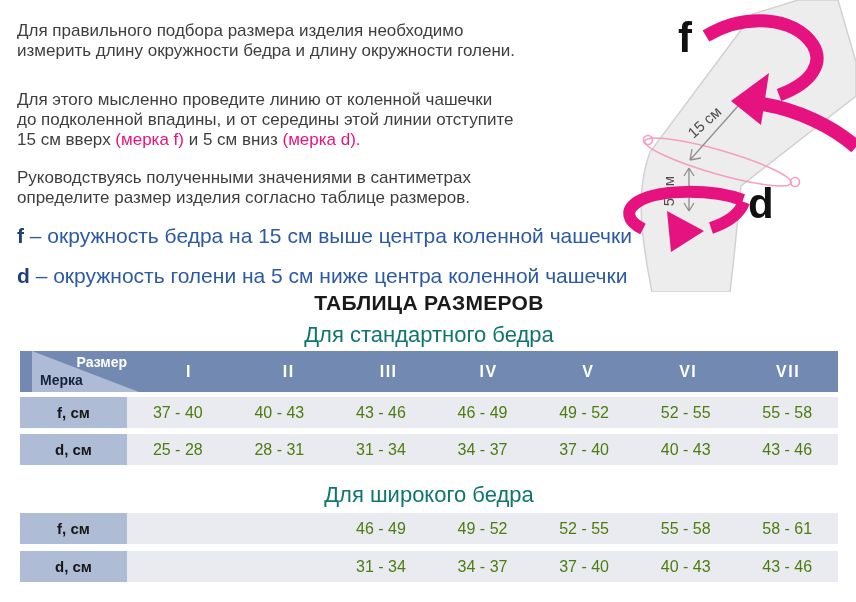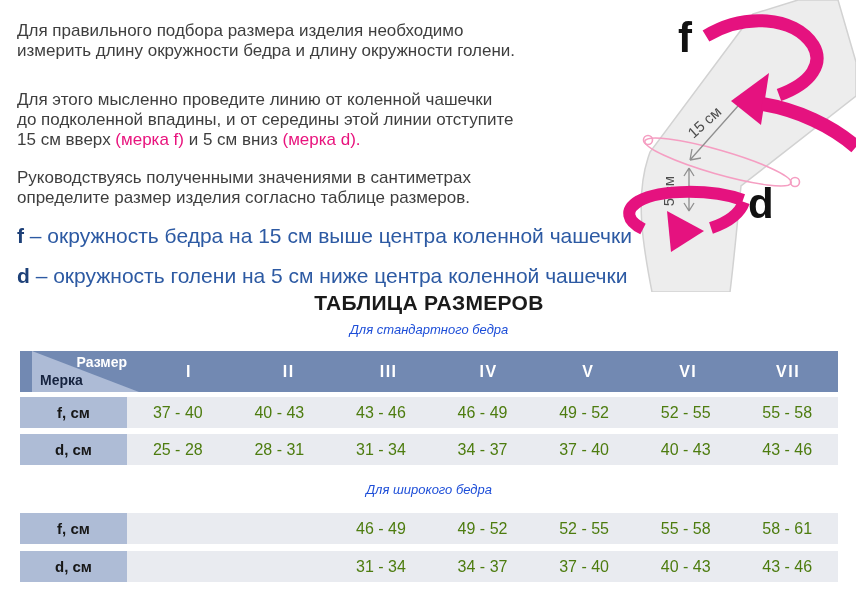--- a/index.html
+++ b/index.html
@@ -18,21 +18,21 @@
   .pink { color:#e8137d; }
   .fd-line { font-size:21px; line-height:20px; color:#2d5aa3; white-space:nowrap; }
   .fd-letter { font-weight:bold; color:#1d4078; }
   
   #diagram { position:absolute; left:560px; top:0; }
   
   #right-sec { position:absolute; left:20px; top:0; width:818px; height:602px; }
   #tbl-title { position:absolute; top:291px; left:0; width:100%; text-align:center;
     font-size:21px; font-weight:bold; color:#1a1a1a; letter-spacing:0.3px; }
   .tbl-caption { position:absolute; left:0; width:100%; text-align:center;
-    font-size:13px; color:#1d4ed8;font-style:italic; }
+    font-size:22px; color:#0f766e; }
   #cap-standard { top:322px; }
   #cap-wide { top:482px; }
   #thead { position:absolute; top:351px; left:0; width:818px; height:41px;
     display:flex; background:#7289b2;padding-left:12px; }
   .corner { width:107px; position:relative; background:#7289b2; flex:none; }
   .corner-light { position:absolute; left:0; top:0; width:100%; height:100%;
     background:#adbbd6; clip-path:polygon(0 0,100% 100%,0 100%); }
   .corner-size { position:absolute; top:3px; right:12px; color:#ffffff;
     font-weight:bold; font-size:14px; }
   .corner-measure { position:absolute; bottom:4px; left:8px; color:#16233f;

